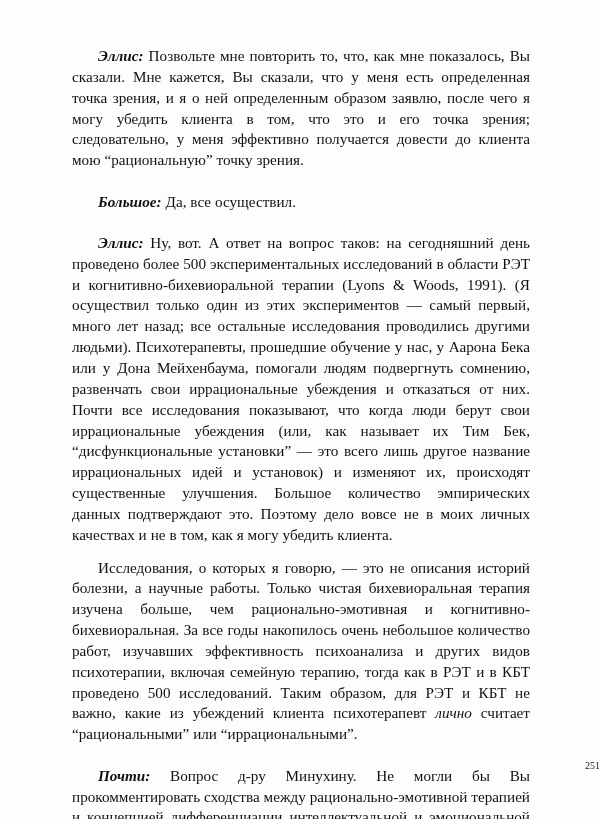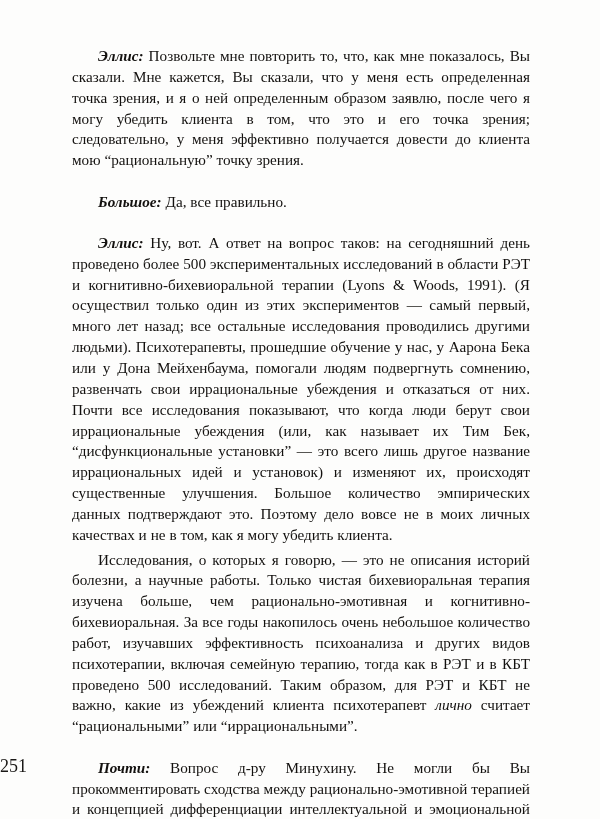--- a/index.html
+++ b/index.html
@@ -34,50 +34,50 @@
     text-justify: inter-word;
     text-indent: 26px;
     -webkit-hyphens: manual;
     hyphens: manual;
     word-spacing: 0.1px;
   }
   .para.gap-before {
     margin-top: 20.5px;
   }
   .para.tight {
-    margin-top: 4px;
+    margin-top: 12px;
   }
   .speaker {
     font-weight: bold;
     font-style: italic;
   }
   .it {
     font-style: italic;
   }
   .folio {
     position: absolute;
     left: 0;
     top: 757px;
     width: 600px;
-    text-align: left;
-    font-size: 18px;
+    text-align: right;
+    font-size: 10px;
     line-height: 18px;
     color: #1a1816;
   }
 </style>
 </head>
 <body>
 
 <div class="page">
 
   <div class="content">
 
     <p class="para"><span class="speaker">Эллис:</span><span> Позвольте мне повторить то, что, как мне показалось, Вы сказали. Мне кажется, Вы сказали, что у меня есть определенная точка зрения, и я о ней определенным образом заявлю, после чего я могу убедить клиента в том, что это и его точка зрения; следовательно, у меня эффективно получается довести до клиента мою “рациональную” точку зрения.</span></p>
 
-    <p class="para gap-before"><span class="speaker">Большое:</span><span> Да, все правильно.</span></p>
+    <p class="para gap-before"><span class="speaker">Большое:</span><span> Да, все осуществил.</span></p>
 
     <p class="para gap-before"><span class="speaker">Эллис:</span><span> Ну, вот. А ответ на вопрос таков: на сегодняшний день проведено более 500 экспериментальных исследований в области РЭТ и когнитивно-бихевиоральной терапии (Lyons &amp; Woods, 1991). (Я осуществил только один из этих экспериментов — самый первый, много лет назад; все остальные исследования проводились другими людьми). Психотерапевты, прошедшие обучение у нас, у Аарона Бека или у Дона Мейхенбаума, помогали людям подвергнуть сомнению, развенчать свои иррациональные убеждения и отказаться от них. Почти все исследования показывают, что когда люди берут свои иррациональные убеждения (или, как называет их Тим Бек, “дисфункциональные установки” — это всего лишь другое название иррациональных идей и установок) и изменяют их, происходят существенные улучшения. Большое количество эмпирических данных подтверждают это. Поэтому дело вовсе не в моих личных качествах и не в том, как я могу убедить клиента.</span></p>
 
     <p class="para tight"><span>Исследования, о которых я говорю, — это не описания историй болезни, а научные работы. Только чистая бихевиоральная терапия изучена больше, чем рационально-эмотивная и когнитивно-бихевиоральная. За все годы накопилось очень небольшое количество работ, изучавших эффективность психоанализа и других видов психотерапии, включая семейную терапию, тогда как в РЭТ и в КБТ проведено 500 исследований. Таким образом, для РЭТ и КБТ не важно, какие из убеждений клиента психотерапевт </span><span class="it">лично</span><span> считает “рациональными” или “иррациональными”.</span></p>
 
     <p class="para gap-before"><span class="speaker">Почти:</span><span> Вопрос д-ру Минухину. Не могли бы Вы прокомментировать сходства между рационально-эмотивной терапией и концепцией дифференциации интеллектуальной и эмоциональной систем, выдвинутой Мюрреем Боуэном?</span></p>
 
   </div>
 
   <div class="folio">251</div>

